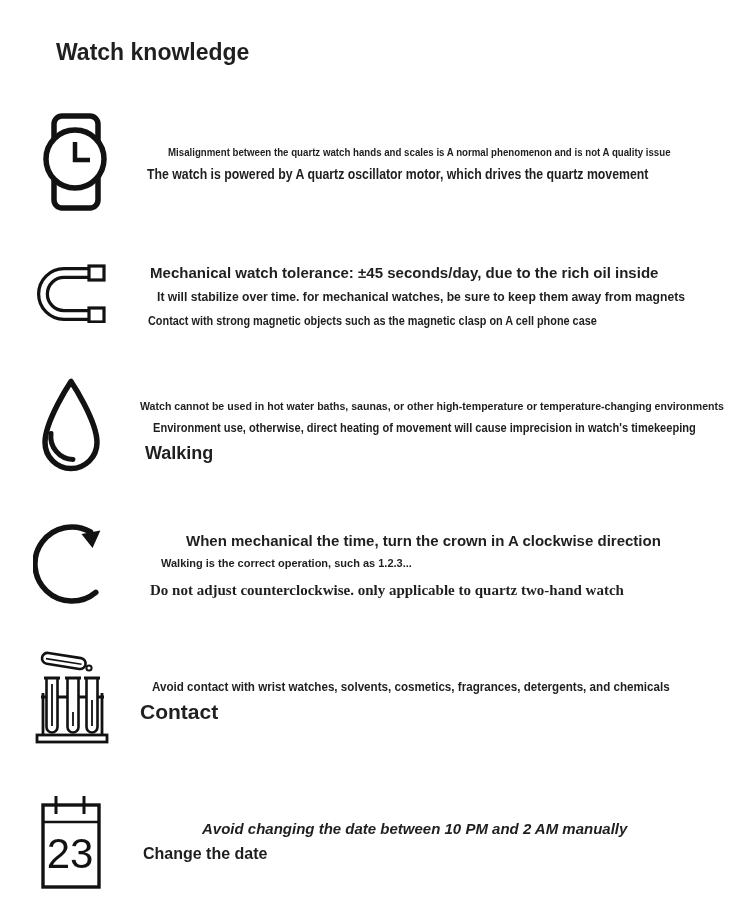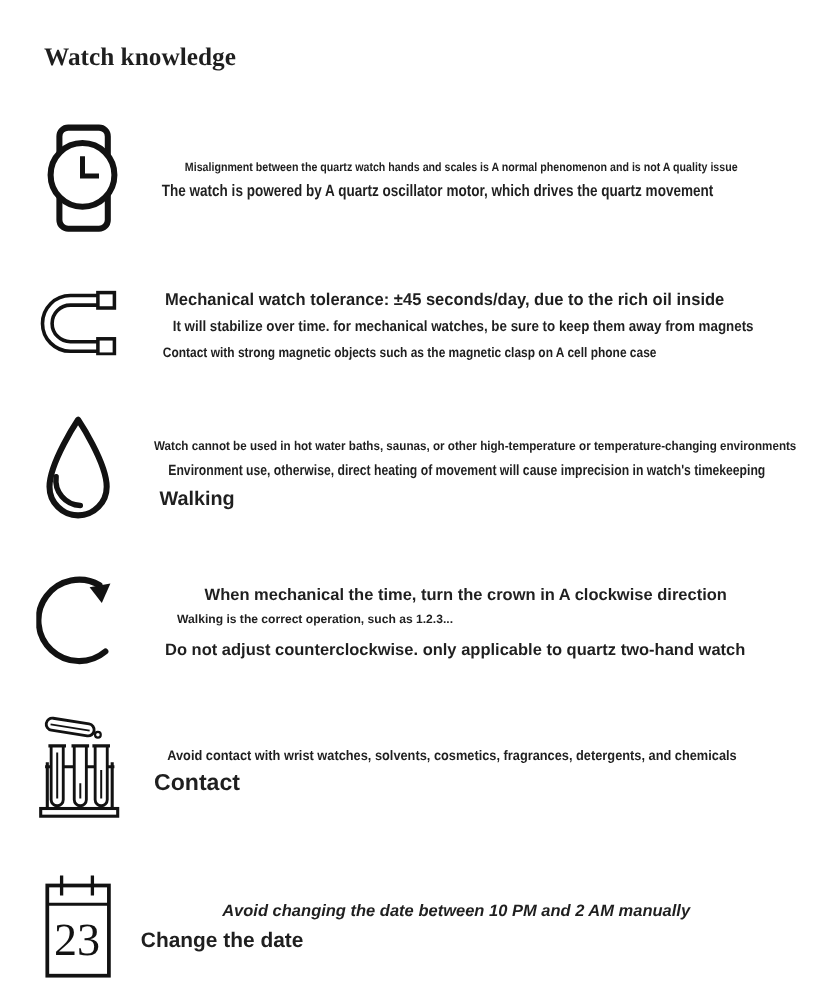--- a/index.html
+++ b/index.html
@@ -5,22 +5,22 @@
   html,body { margin:0; padding:0; }
   body {
     width:750px; height:909px;
     background:#ffffff;
     font-family:"Liberation Sans", sans-serif;
     color:#1f1f1f;
     position:relative;
     overflow:hidden;
   }
   .page-title {
-    position:absolute; left:40px; top:39px;
-    font-size:23px; font-weight:700; white-space:nowrap;font-family:Liberation Serif, serif;
+    position:absolute; left:56px; top:39px;
+    font-size:23px; font-weight:700; white-space:nowrap;
   }
   .icon { position:absolute; }
   .icon svg { display:block; }
   .ln {
     position:absolute;
     font-weight:700;
     white-space:nowrap;
     transform-origin:0 50%;
     line-height:1.15;
   }
@@ -35,29 +35,29 @@
   .s2-l3 { left:148px; top:314px; font-size:12.5px; transform:scaleX(.87); }
   
   .ic-drop    { left:38px;  top:377px; }
   .s3-l1 { left:140px; top:400px; font-size:11.5px; transform:scaleX(.92); }
   .s3-l2 { left:153px; top:420px; font-size:13.5px; transform:scaleX(.82); }
   .s3-l3 { left:145px; top:443px; font-size:18px; }
   
   .ic-arrow   { left:33px;  top:522px; }
   .s4-l1 { left:186px; top:532px; font-size:15px; }
   .s4-l2 { left:161px; top:557px; font-size:11px; }
-  .s4-l3 { left:150px; top:582px; font-size:15px; }
+  .s4-l3 { left:150px; top:582px; font-size:15px;font-family:Liberation Serif, serif; }
   
   .ic-tubes   { left:32px;  top:646px; }
   .s5-l1 { left:152px; top:680px; font-size:12.5px; transform:scaleX(.93); }
   .s5-l2 { left:140px; top:700px; font-size:21px;text-align:center; }
   
-  .ic-cal     { left:40px;  top:792px;font-family:Liberation Serif, serif; }
+  .ic-cal     { left:40px;  top:792px; }
   .s6-l1 { left:202px; top:820px; font-size:15px;font-style:italic; }
-  .s6-l2 { left:128px; top:845px; font-size:19px; }
+  .s6-l2 { left:143px; top:845px; font-size:16px; }
 
   .stroke { fill:none; stroke:#121212; }
 </style>
 </head>
 <body>
 
 <div class="page-title">Watch knowledge</div>
 
 <div class="icon ic-watch">
   <svg width="68" height="100" viewBox="0 0 68 100">

